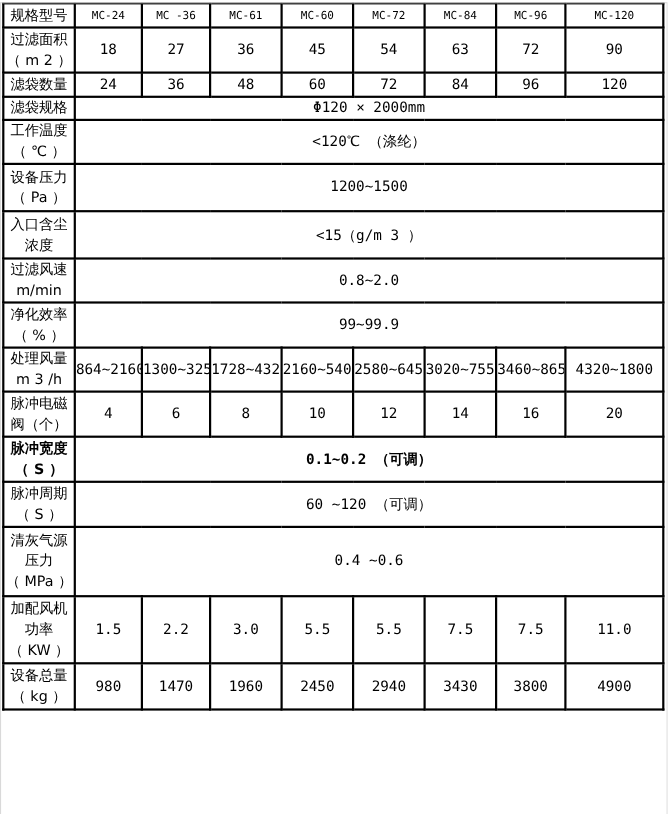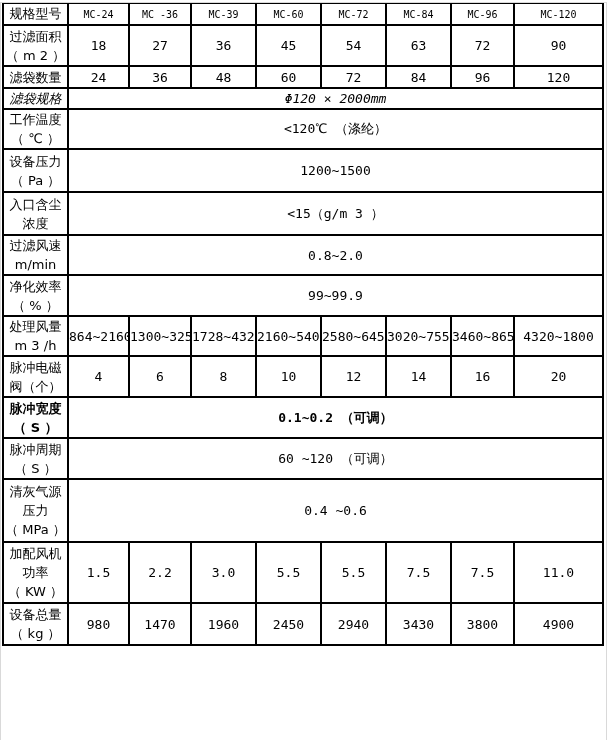--- a/index.html
+++ b/index.html
@@ -57,21 +57,21 @@
         <col style="width: 65px;">
         <col style="width: 65px;">
         <col style="width: 63px;">
         <col style="width: 89px;">
       </colgroup>
     <tbody id="tbody">
         <tr style="height: 22px;">
           <td class="label-cell">规格型号</td>
           <td class="hdr">MC-24</td>
           <td class="hdr">MC -36</td>
-          <td class="hdr">MC-39</td>
+          <td class="hdr">MC-61</td>
           <td class="hdr">MC-60</td>
           <td class="hdr">MC-72</td>
           <td class="hdr">MC-84</td>
           <td class="hdr">MC-96</td>
           <td class="hdr">MC-120</td>
         </tr>
         <tr style="height: 41px;">
           <td class="label-cell">
             <div class="label-line">过滤面积</div>
             <div class="label-line">（ m 2 ）</div>
@@ -91,21 +91,21 @@
           </td>
           <td class="val">24</td>
           <td class="val">36</td>
           <td class="val">48</td>
           <td class="val">60</td>
           <td class="val">72</td>
           <td class="val">84</td>
           <td class="val">96</td>
           <td class="val">120</td>
         </tr>
-        <tr style="height: 18px; font-style: italic;">
+        <tr style="height: 18px;">
           <td class="label-cell">
             <div class="label-line">滤袋规格</div>
           </td>
           <td class="val" colspan="8">Φ120 ×  2000mm</td>
         </tr>
         <tr style="height: 38px;">
           <td class="label-cell">
             <div class="label-line">工作温度</div>
             <div class="label-line">（ ℃ ）</div>
           </td>

